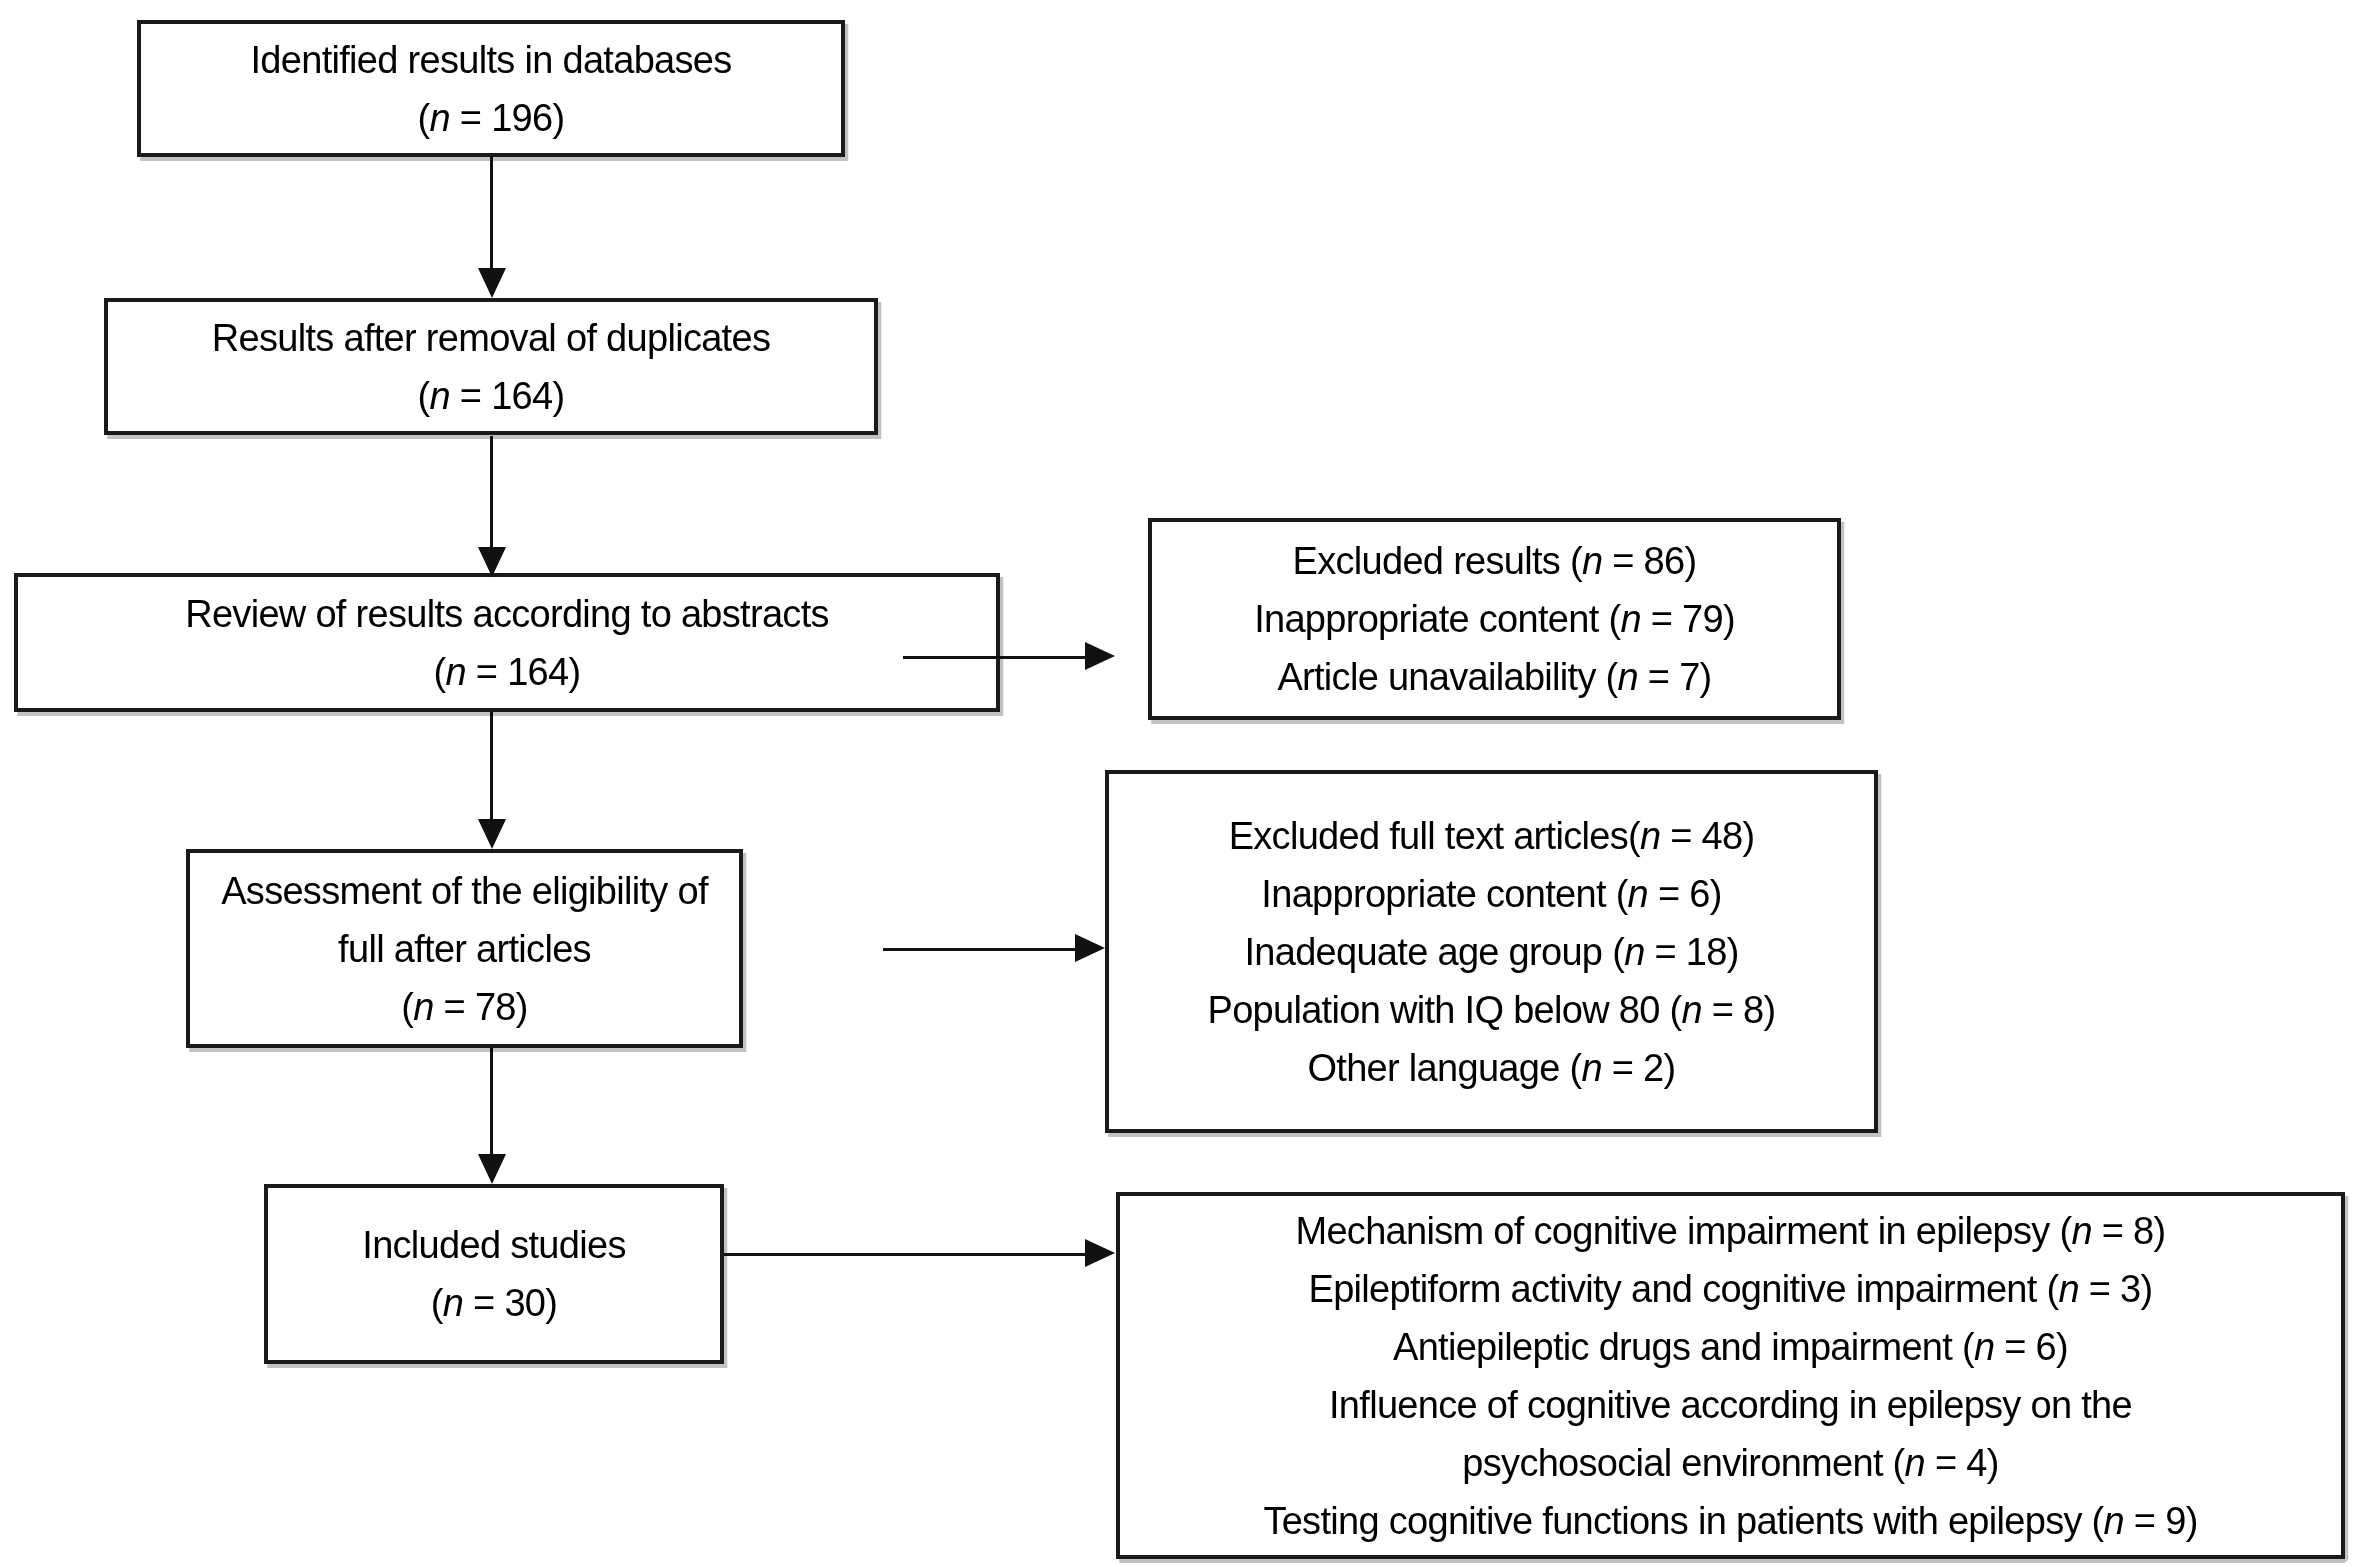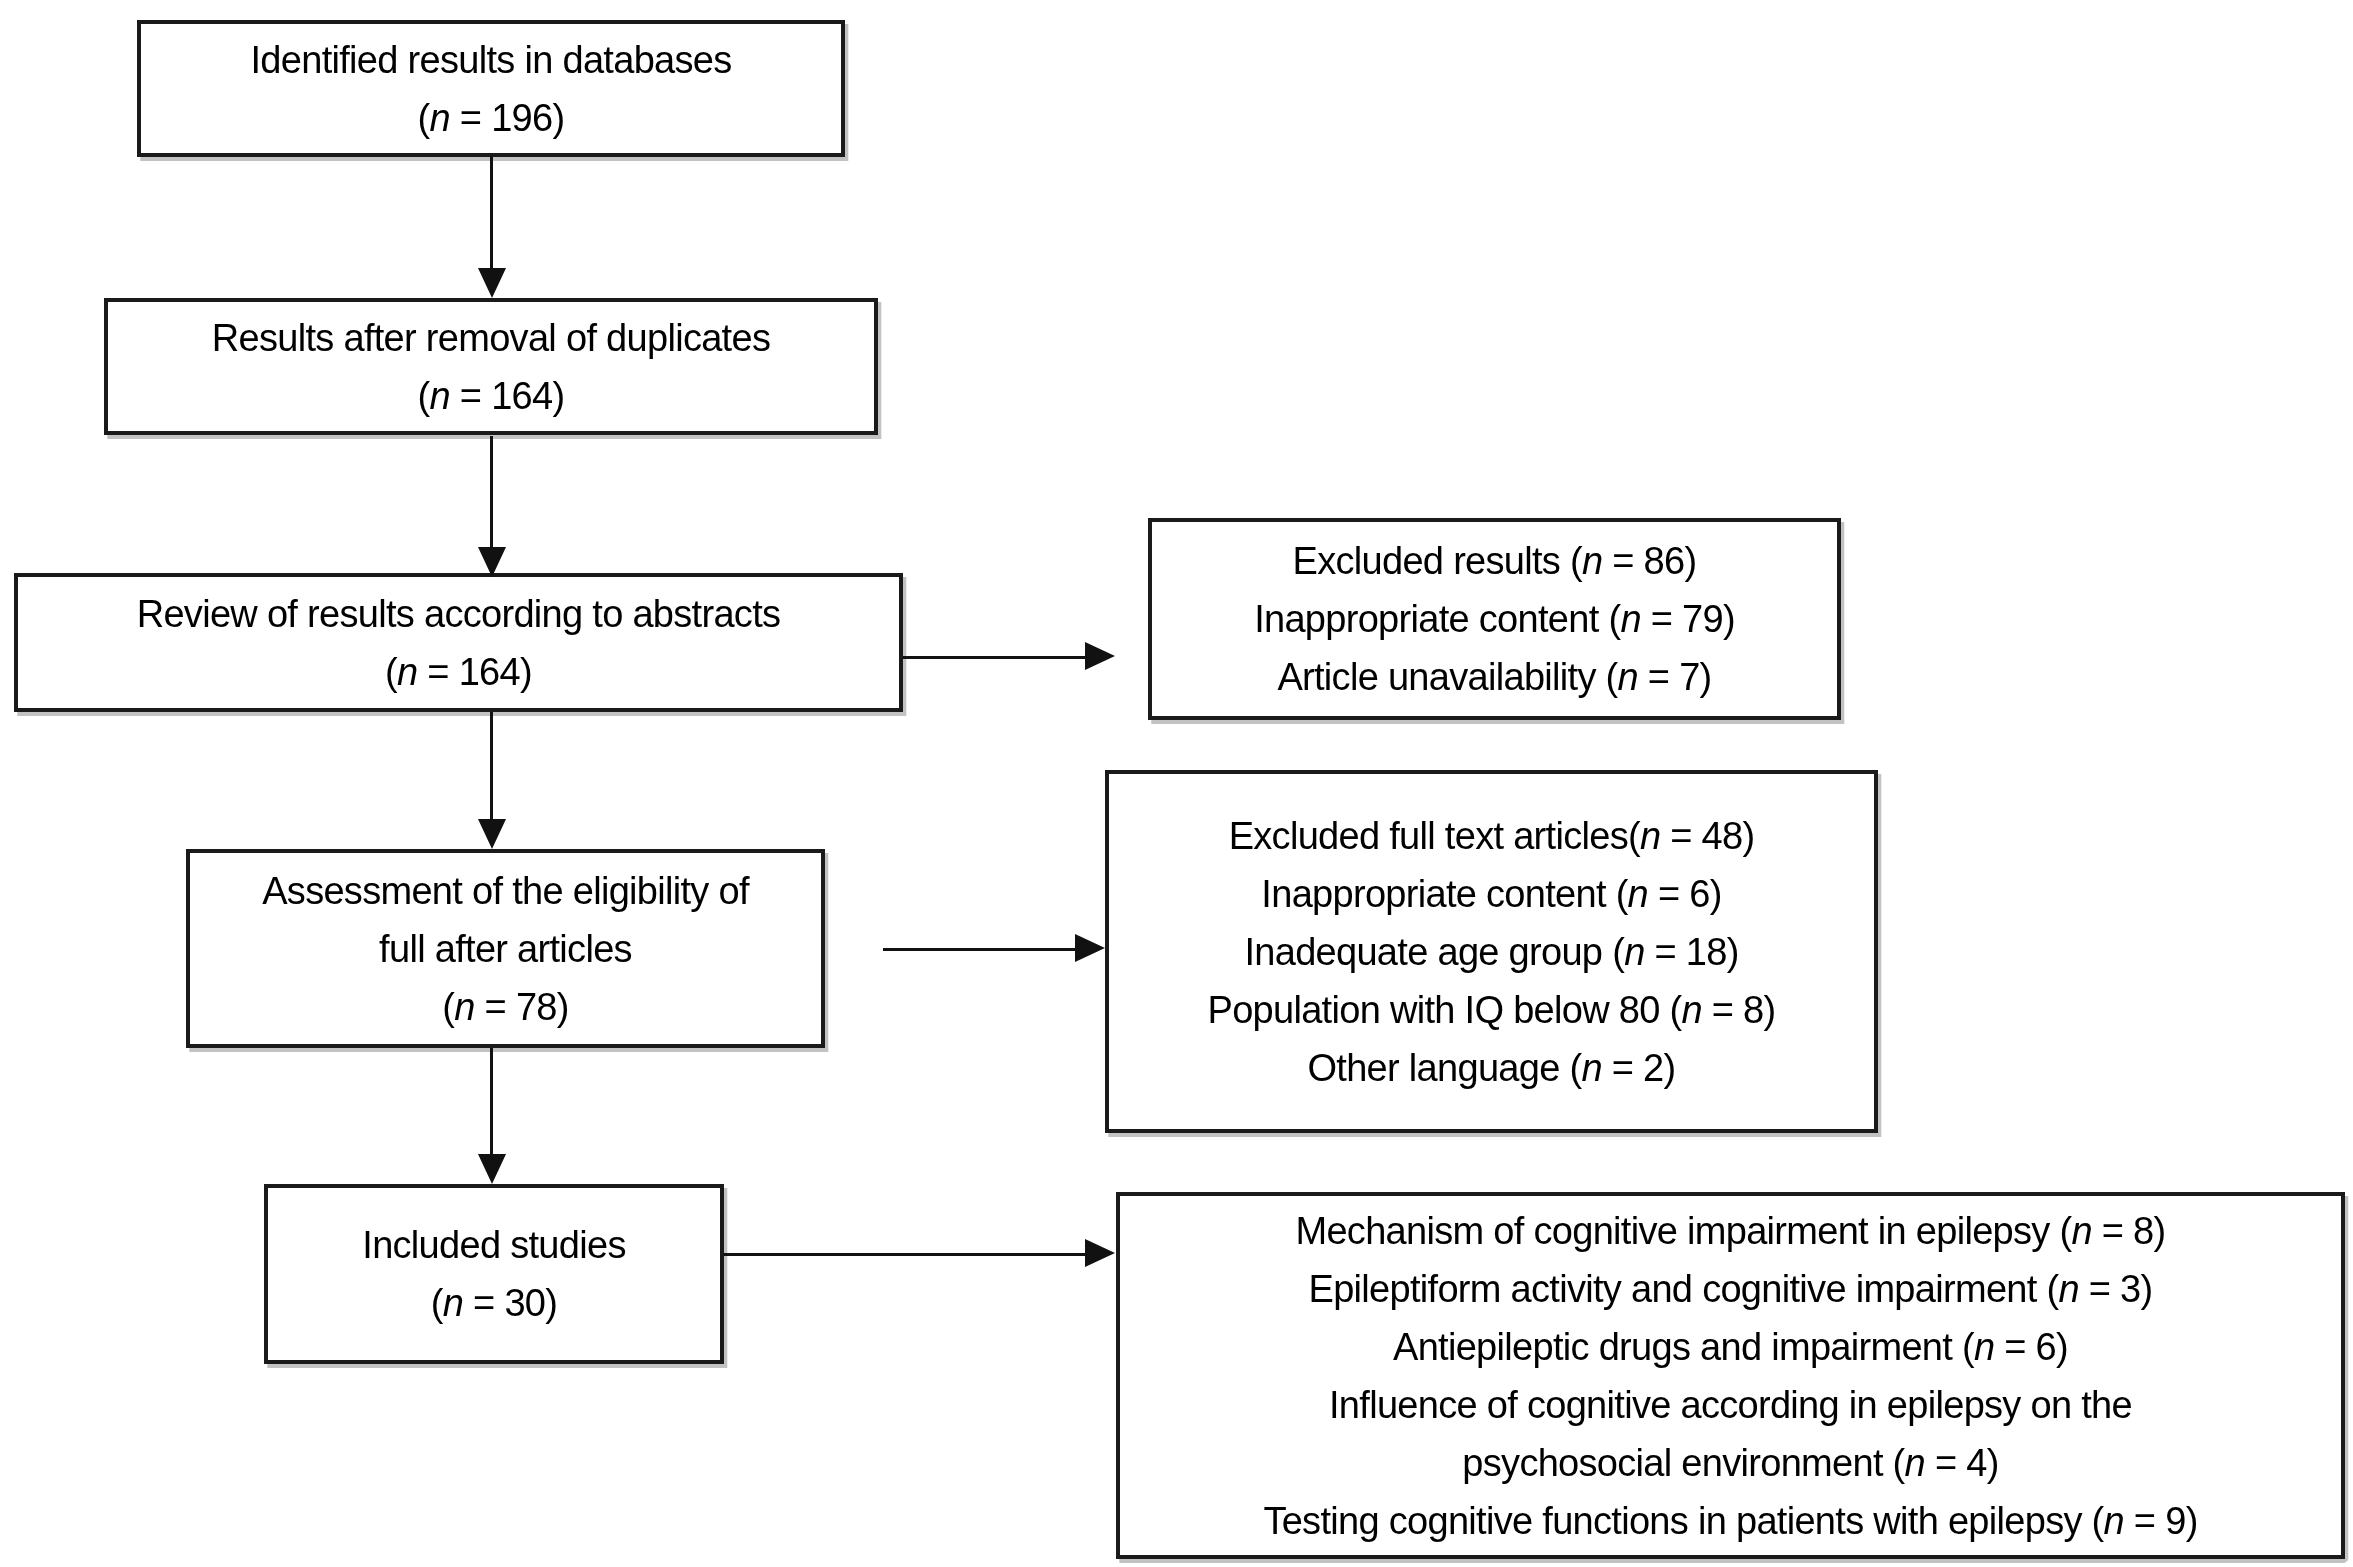--- a/index.html
+++ b/index.html
@@ -32,22 +32,22 @@
     line-height: 58px;
     letter-spacing: -0.7px;
     white-space: nowrap;
   }
   .fbox .line { display: block; }
   .fbox .line i { font-style: italic; }
 
   
   #box-identified        { left: 137px;  top: 20px;   width: 708px; height: 137px; }
   #box-deduplicated      { left: 104px;  top: 298px;  width: 774px; height: 137px; }
-  #box-abstract-review   { left: 14px;   top: 573px;  width: 889px; height: 139px; }
-  #box-eligibility       { left: 186px;  top: 849px; width: 639px; height: 199px; }
+  #box-abstract-review   { left: 14px;   top: 573px;  width: 986px; height: 139px; }
+  #box-eligibility       { left: 186px;  top: 849px; width: 557px; height: 199px; }
   #box-included          { left: 264px;  top: 1184px; width: 460px;  height: 180px; }
   #box-excluded-abstracts{ left: 1148px; top: 518px;  width: 693px; height: 202px; }
   #box-excluded-fulltext { left: 1105px; top: 770px; width: 773px; height: 363px; }
   #box-included-breakdown{ left: 1116px; top: 1192px; width: 1229px; height: 367px; }
 
   
   .shaft-v { position: absolute; width: 3.3px;  background: #111111; }
   .shaft-h { position: absolute; height: 3.3px; background: #111111; }
   .head-down {
     position: absolute; width: 0; height: 0;

